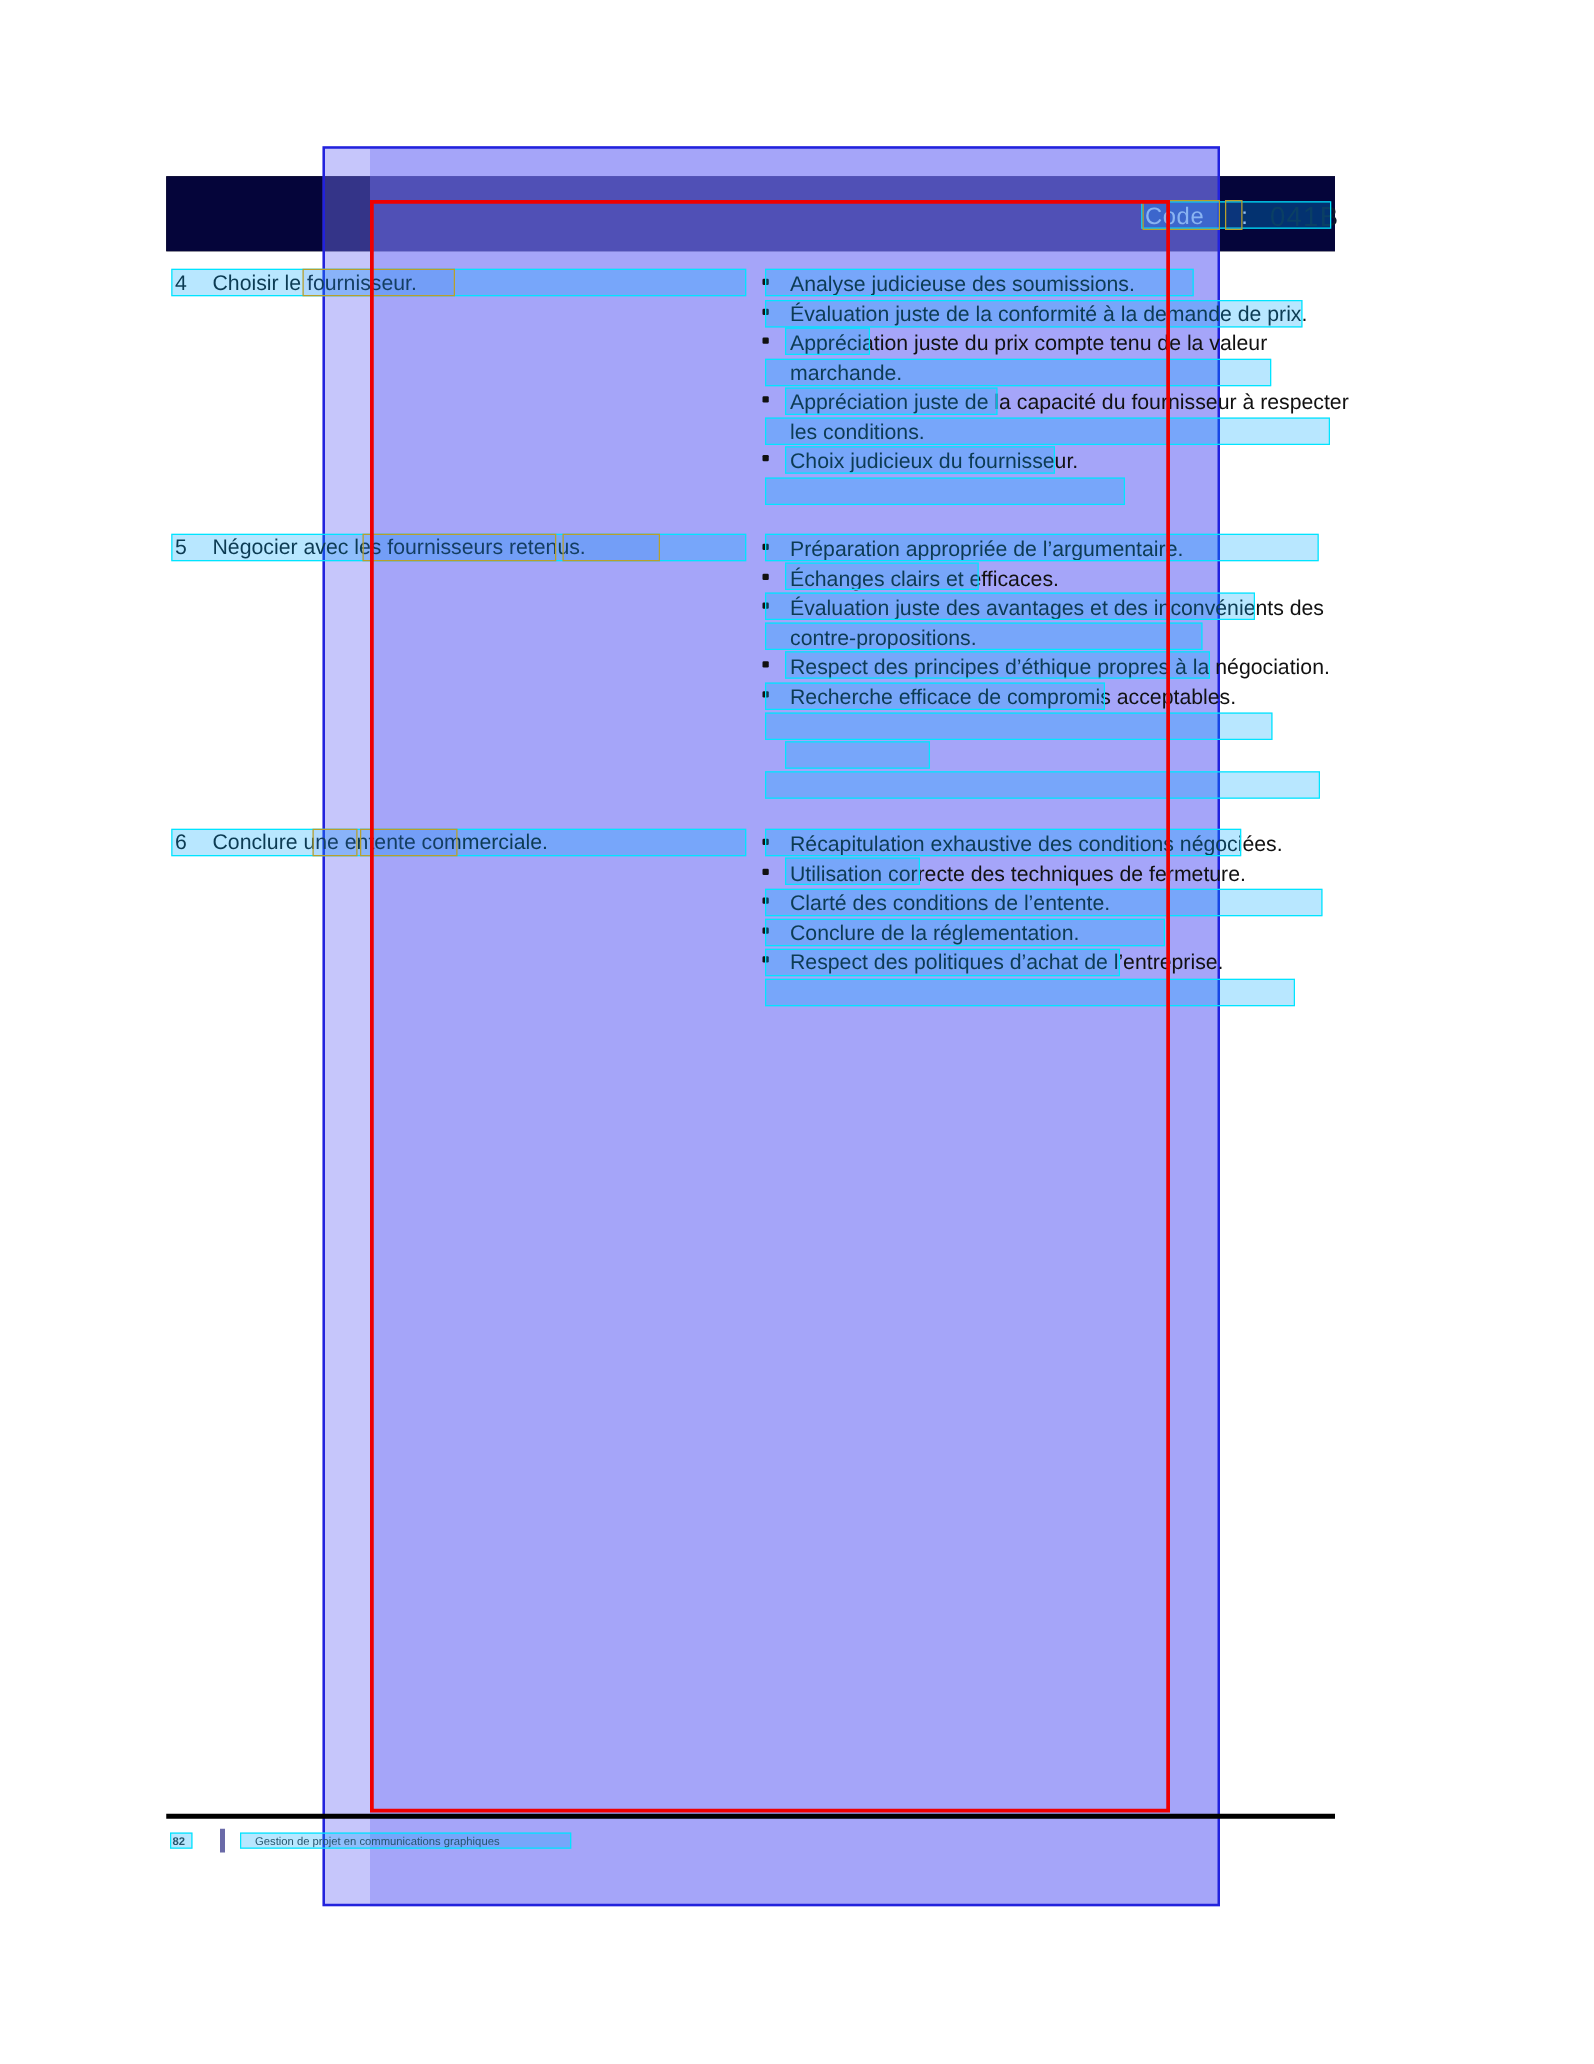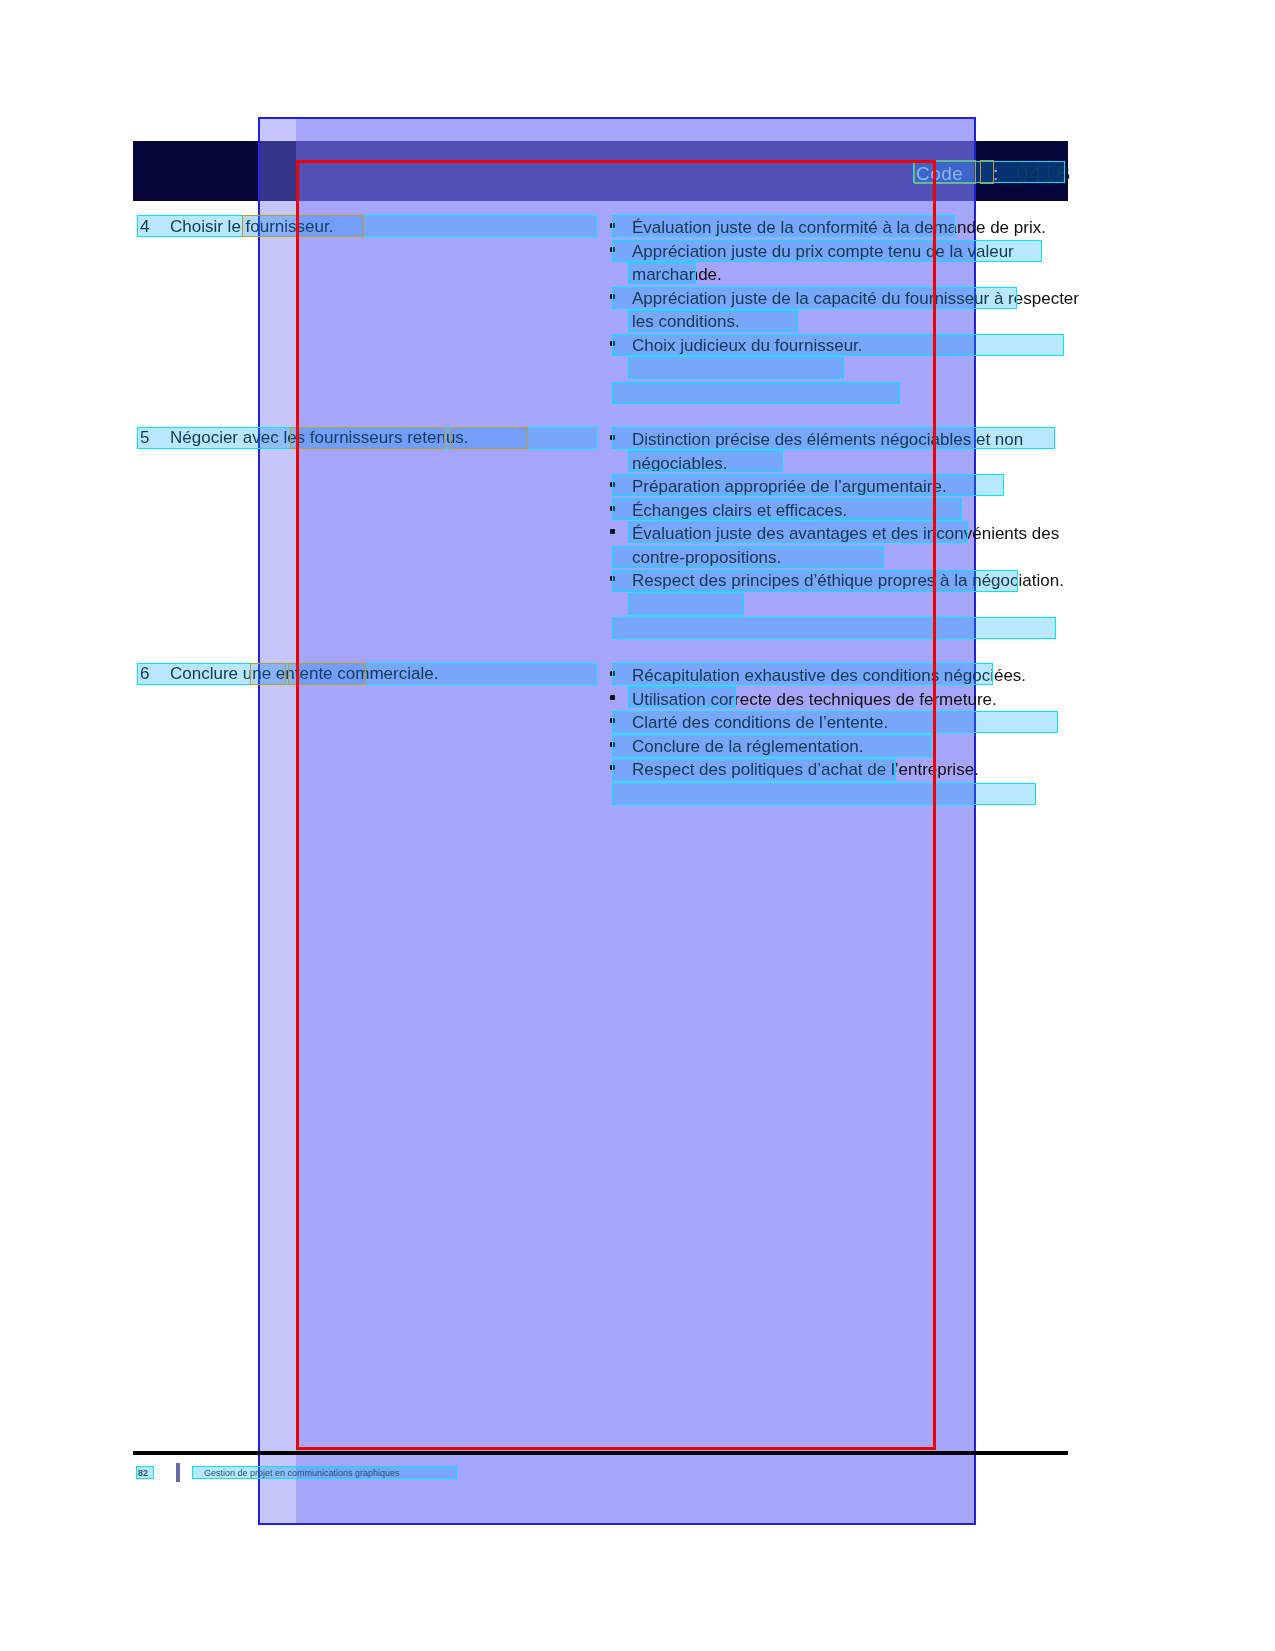--- a/index.html
+++ b/index.html
@@ -62,20 +62,24 @@
 
   <div class="block" style="left:0;top:0;">
     <div class="left-num" style="left:140px;top:217px;">4</div>
     <div class="left-item" style="left:170px;top:217px;">Choisir le fournisseur.</div>
     <div class="ocr-line" style="left:137px;top:215px;width:460px;height:22px;"></div>
     <div class="ocr-word" style="left:242px;top:215px;width:122px;height:22px;"></div>
 
     <div class="right-list" style="top:216px;">
       <div class="bullet-row">
         <span class="bullet-dot"></span>
+        <span class="bullet-text">Analyse judicieuse des soumissions.</span>
+      </div>
+      <div class="bullet-row">
+        <span class="bullet-dot"></span>
         <span class="bullet-text">Évaluation juste de la conformité à la demande de prix.</span>
       </div>
       <div class="bullet-row">
         <span class="bullet-dot"></span>
         <span class="bullet-text">Appréciation juste du prix compte tenu de la valeur marchande.</span>
       </div>
       <div class="bullet-row">
         <span class="bullet-dot"></span>
         <span class="bullet-text">Appréciation juste de la capacité du fournisseur à respecter les conditions.</span>
       </div>
@@ -98,37 +102,37 @@
   <div class="block" style="left:0;top:0;">
     <div class="left-num" style="left:140px;top:428px;">5</div>
     <div class="left-item" style="left:170px;top:428px;">Négocier avec les fournisseurs retenus.</div>
     <div class="ocr-line" style="left:137px;top:427px;width:460px;height:22px;"></div>
     <div class="ocr-word" style="left:290px;top:427px;width:155px;height:22px;"></div>
     <div class="ocr-word" style="left:450px;top:427px;width:78px;height:22px;"></div>
 
     <div class="right-list" style="top:428px;">
       <div class="bullet-row">
         <span class="bullet-dot"></span>
-        <span class="bullet-text">Distinction précise des éléments négociables et non négociables.</span>
-      </div>
-      <div class="bullet-row">
-        <span class="bullet-dot"></span>
         <span class="bullet-text">Préparation appropriée de l’argumentaire.</span>
       </div>
       <div class="bullet-row">
         <span class="bullet-dot"></span>
         <span class="bullet-text">Échanges clairs et efficaces.</span>
       </div>
       <div class="bullet-row">
         <span class="bullet-dot"></span>
         <span class="bullet-text">Évaluation juste des avantages et des inconvénients des contre-propositions.</span>
       </div>
       <div class="bullet-row">
         <span class="bullet-dot"></span>
         <span class="bullet-text">Respect des principes d’éthique propres à la négociation.</span>
+      </div>
+      <div class="bullet-row">
+        <span class="bullet-dot"></span>
+        <span class="bullet-text">Recherche efficace de compromis acceptables.</span>
       </div>
     </div>
 
     <div class="ocr-line" style="left:612px;top:427px;width:443px;height:22px;"></div>
     <div class="ocr-line" style="left:628px;top:450px;width:155px;height:22px;"></div>
     <div class="ocr-line" style="left:612px;top:474px;width:392px;height:22px;"></div>
     <div class="ocr-line" style="left:612px;top:498px;width:350px;height:22px;"></div>
     <div class="ocr-line" style="left:628px;top:521px;width:340px;height:22px;"></div>
     <div class="ocr-line" style="left:612px;top:546px;width:272px;height:22px;"></div>
     <div class="ocr-line" style="left:612px;top:570px;width:406px;height:22px;"></div>

